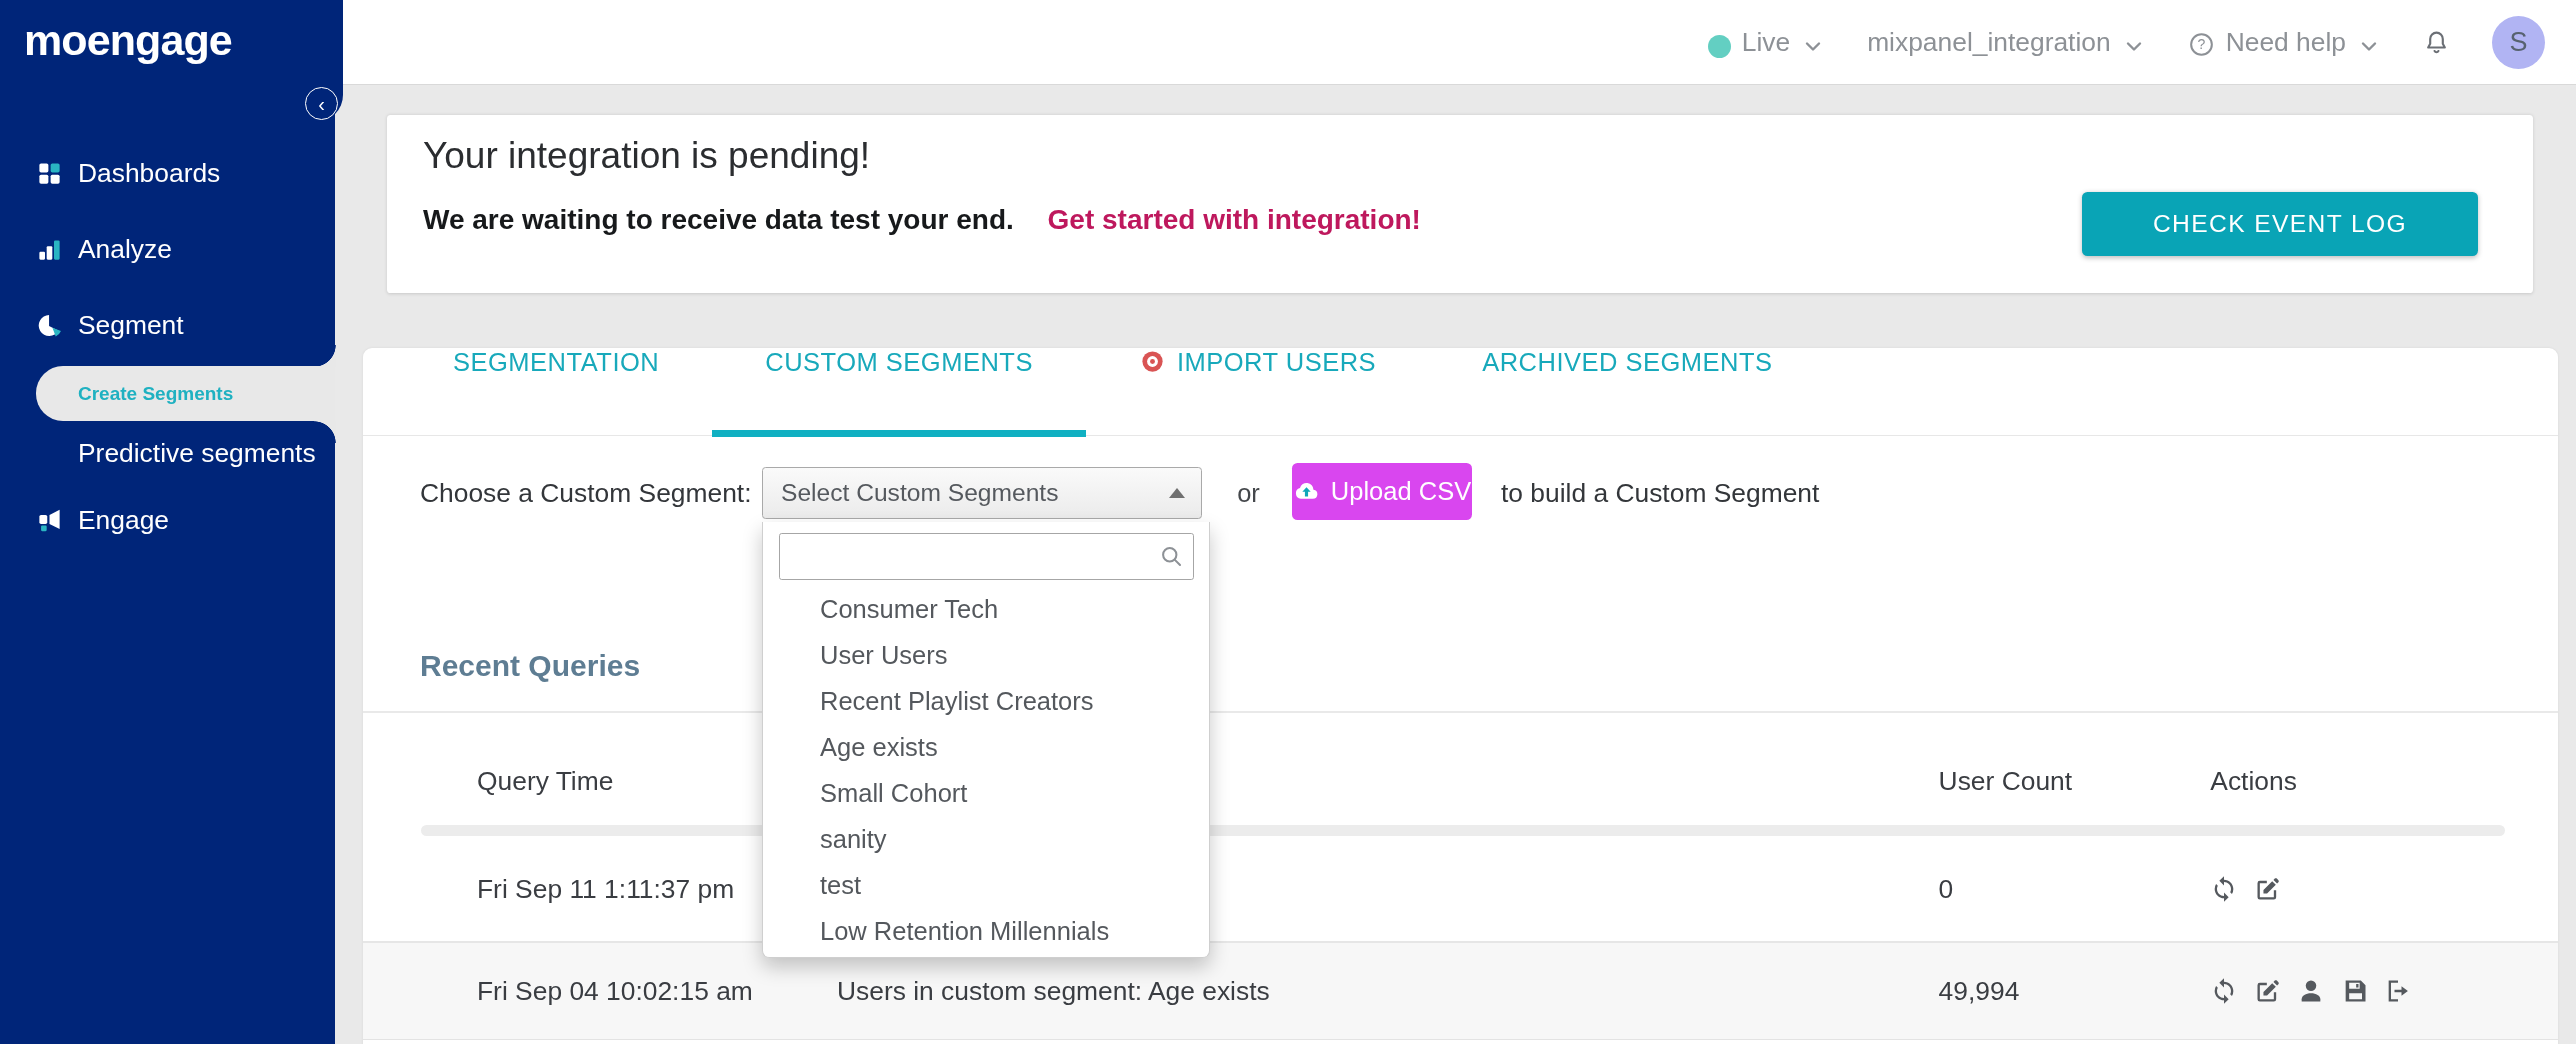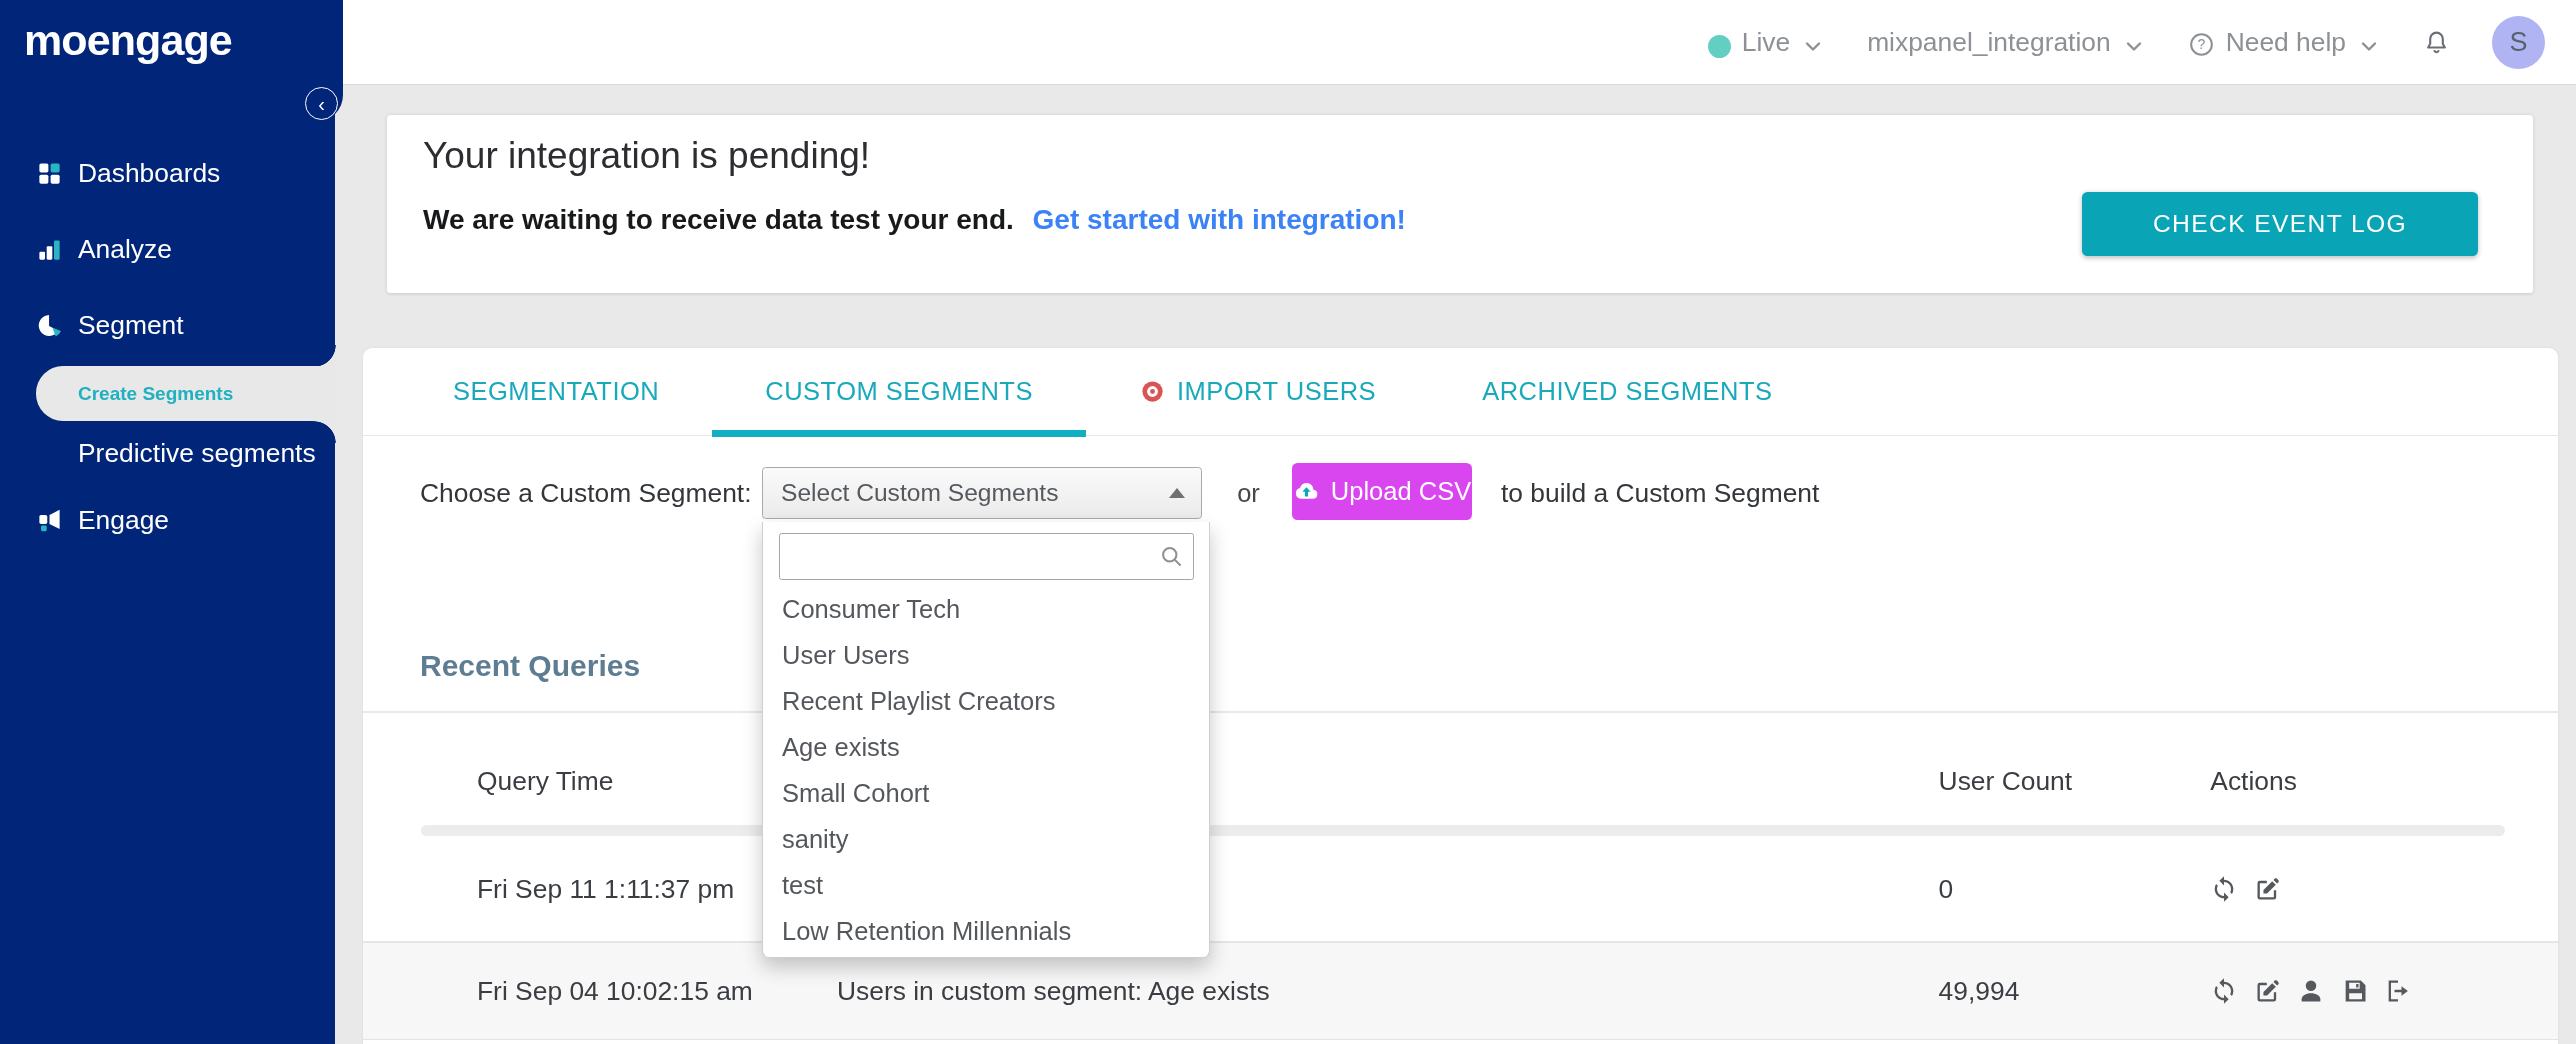--- a/index.html
+++ b/index.html
@@ -32,30 +32,30 @@
   .corner{position:absolute;width:22px;height:22px;z-index:21;}
   .corner.top{left:314px;top:345px;background:radial-gradient(circle 22px at top left,#002579 21.4px,#e8e8e8 22px);}
   .corner.bot{left:314px;top:421px;background:radial-gradient(circle 22px at bottom left,#002579 21.4px,#e8e8e8 22px);}
   .sub-item{position:absolute;left:0;top:426px;width:335px;height:55px;display:flex;align-items:center;cursor:pointer;}
   .sub-item span{margin-left:78px;color:#ffffff;font-size:26.4px;}
   
   .banner{position:absolute;left:387px;top:115px;width:2146px;height:178px;background:#ffffff;border-radius:3.6px;
           box-shadow:0 0.9px 3.6px rgba(0,0,0,.14);}
   .banner-title{position:absolute;left:36px;top:20px;font-size:37px;color:#2b2d30;}
   .banner-sub{position:absolute;left:36px;top:89px;font-size:28px;font-weight:700;color:#17191b;}
-  .banner-link{color:#3b82f6;font-weight:700;margin-left:11px;cursor:pointer;}
+  .banner-link{color:#be185d;font-weight:700;margin-left:26px;cursor:pointer;}
   .check-btn{position:absolute;right:55px;top:77px;width:396px;height:64px;background:#09a4b6;border-radius:5.5px;
              color:#ffffff;font-size:24.6px;letter-spacing:1.4px;display:flex;align-items:center;justify-content:center;
              box-shadow:0 1.8px 5.5px rgba(0,0,0,.25);cursor:pointer;}
   
   .main-card{position:absolute;left:363px;top:348px;width:2195px;height:696px;background:#ffffff;
              border-radius:9px 9px 0 0;box-shadow:0 0.9px 2.7px rgba(0,0,0,.08);}
   .tabs{position:absolute;left:0;top:0;width:100%;height:88px;border-bottom:1.8px solid #e7e7e7;
         display:flex;padding-left:37px;box-sizing:border-box;}
-  .tab{position:relative;display:flex;align-items:center;gap:11px;padding:0 53px;color:#18a9bb;
+  .tab{position:relative;display:flex;align-items:flex-start;gap:11px;padding:0 53px;color:#18a9bb;
        font-size:25.5px;letter-spacing:0.5px;cursor:pointer;}
   .tab.active:after{content:"";position:absolute;left:0;bottom:-1.8px;width:100%;height:7.3px;background:#10b0c2;}
   
   .chooser-label{position:absolute;left:57px;top:119px;height:52px;line-height:52px;font-size:26.4px;color:#33363a;}
   .select-box{position:absolute;left:399px;top:119px;width:440px;height:52px;box-sizing:border-box;
               background:linear-gradient(#fafafa,#ebebeb);border:0.9px solid #a9a9a9;border-radius:3.6px;
               display:flex;align-items:center;cursor:pointer;z-index:5;}
   .select-box .val{margin-left:18px;font-size:24.6px;color:#55595e;}
   .caret-up{position:absolute;right:16.4px;width:0;height:0;border-left:8.2px solid transparent;
             border-right:8.2px solid transparent;border-bottom:10px solid #707070;}
@@ -82,21 +82,21 @@
   
   .dropdown{position:absolute;left:762px;top:522px;width:448px;height:436px;background:#ffffff;
             border:0.9px solid #cfcfcf;border-top:none;border-radius:0 0 7.3px 7.3px;box-sizing:border-box;
             box-shadow:0 9px 20px rgba(0,0,0,.22);z-index:60;}
   .dd-search{position:absolute;left:15.5px;top:11px;width:415px;height:47px;box-sizing:border-box;
              border:1.8px solid #a6a6a6;border-radius:2.7px;background:#ffffff;}
   .dd-search input{position:absolute;left:7.3px;top:3.6px;width:355px;height:36px;border:none;outline:none;
                    font-size:24px;font-family:"Liberation Sans",sans-serif;background:transparent;}
   .dd-mag{position:absolute;right:9px;top:10px;width:24.6px;height:24.6px;}
   .dd-list{position:absolute;left:0;top:64px;width:100%;}
-  .dd-item{height:46px;display:flex;align-items:center;padding-left:19px;font-size:25.5px;color:#54585d;cursor:pointer;}
+  .dd-item{height:46px;display:flex;align-items:center;padding-left:33px;font-size:25.5px;color:#54585d;cursor:pointer;margin-left:24px;}
 </style>
 </head>
 <body>
 
 <div id="app">
 
   <div class="header">
     <div class="header-right">
       <div class="hgroup">
         <span class="dot-live"></span>

